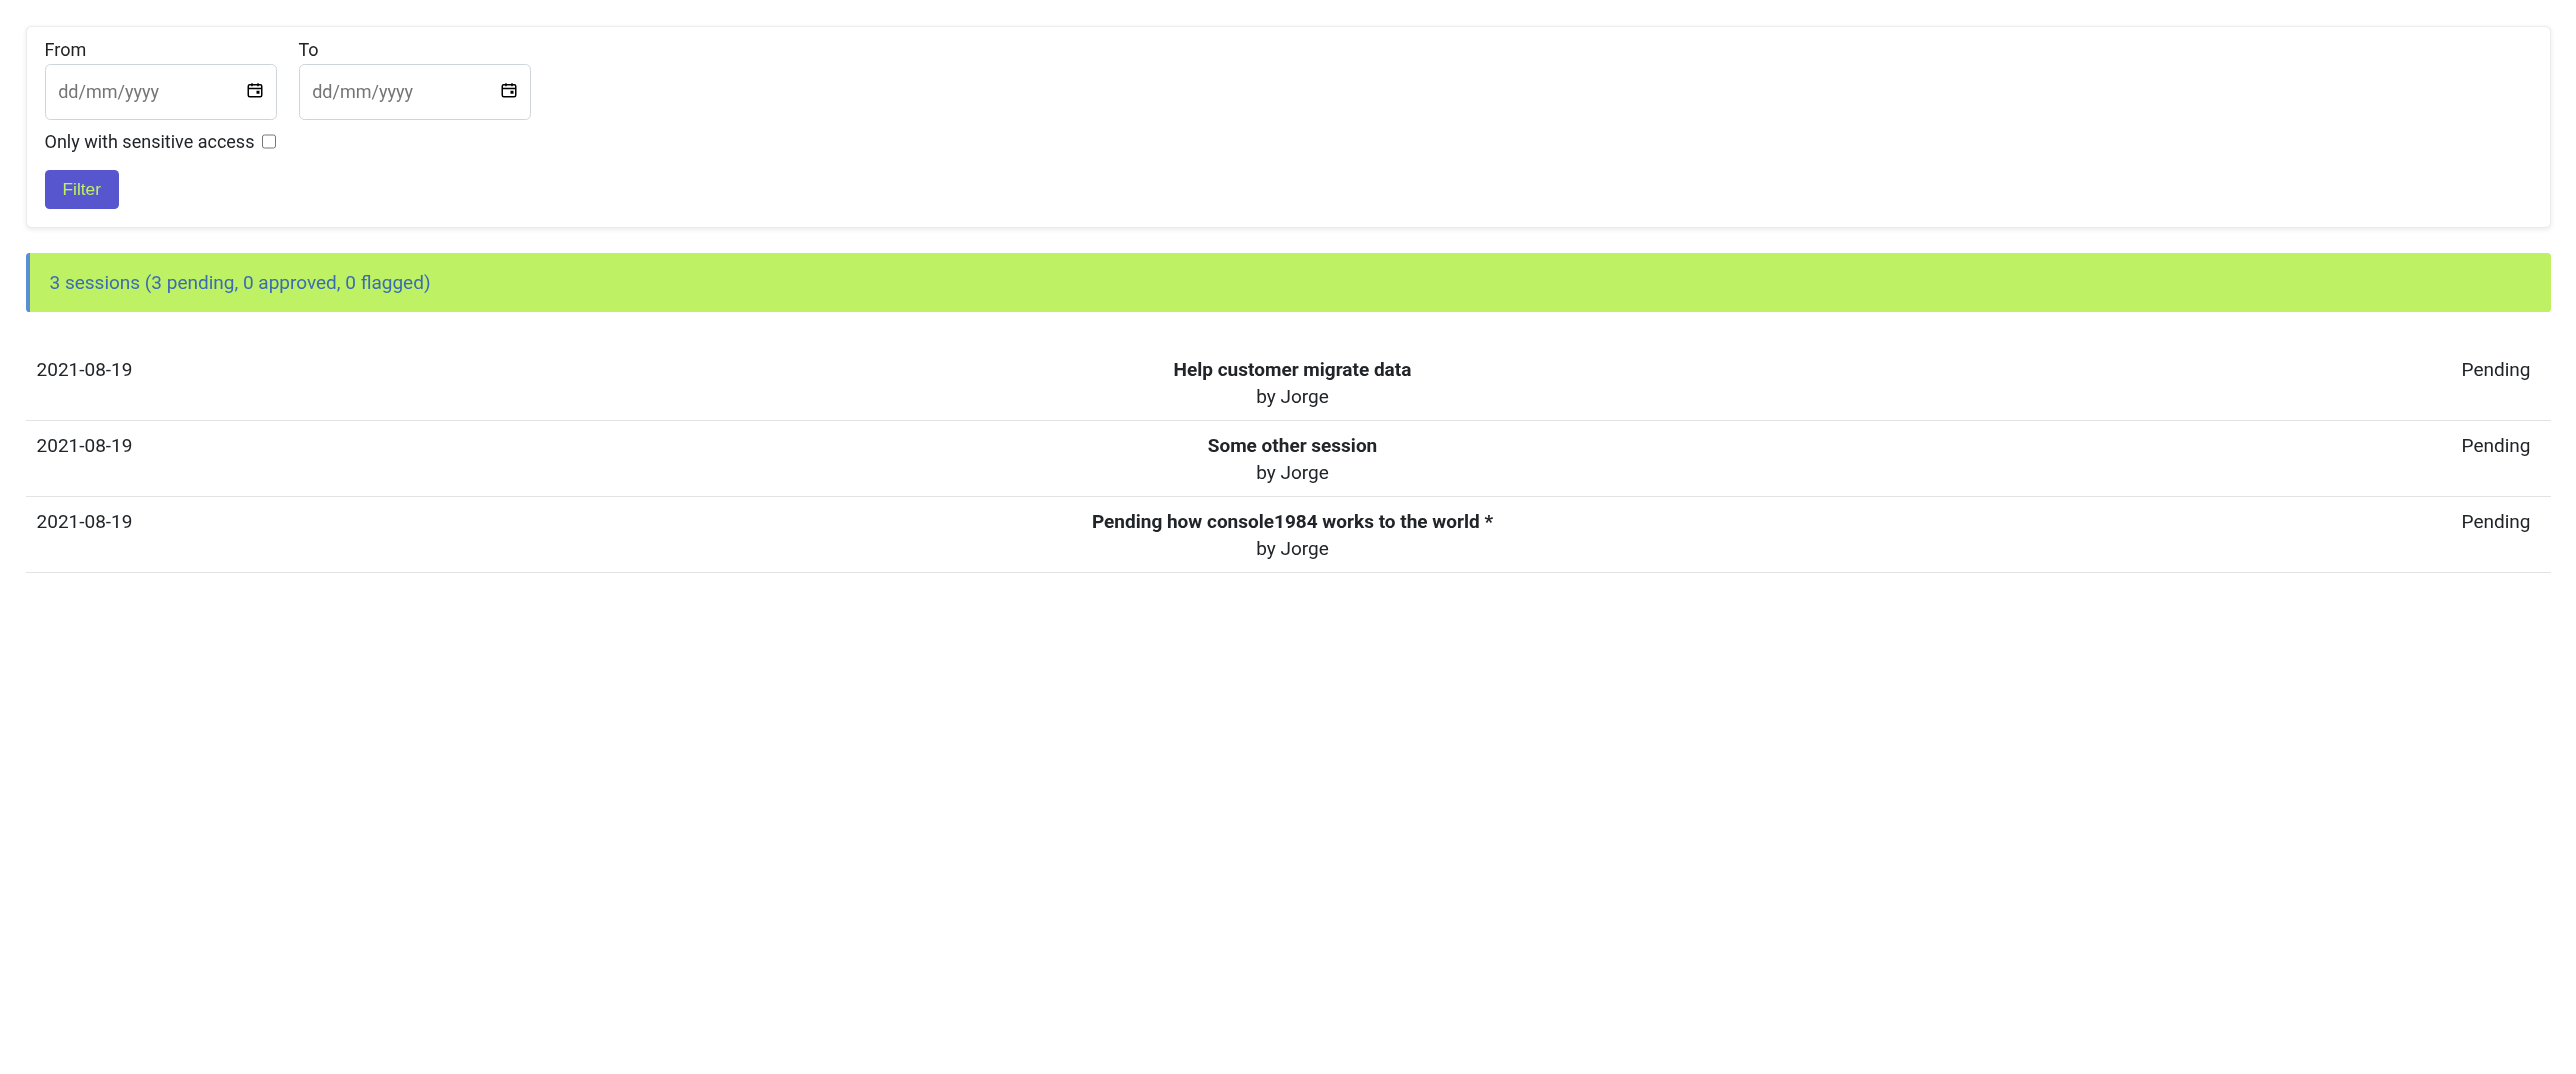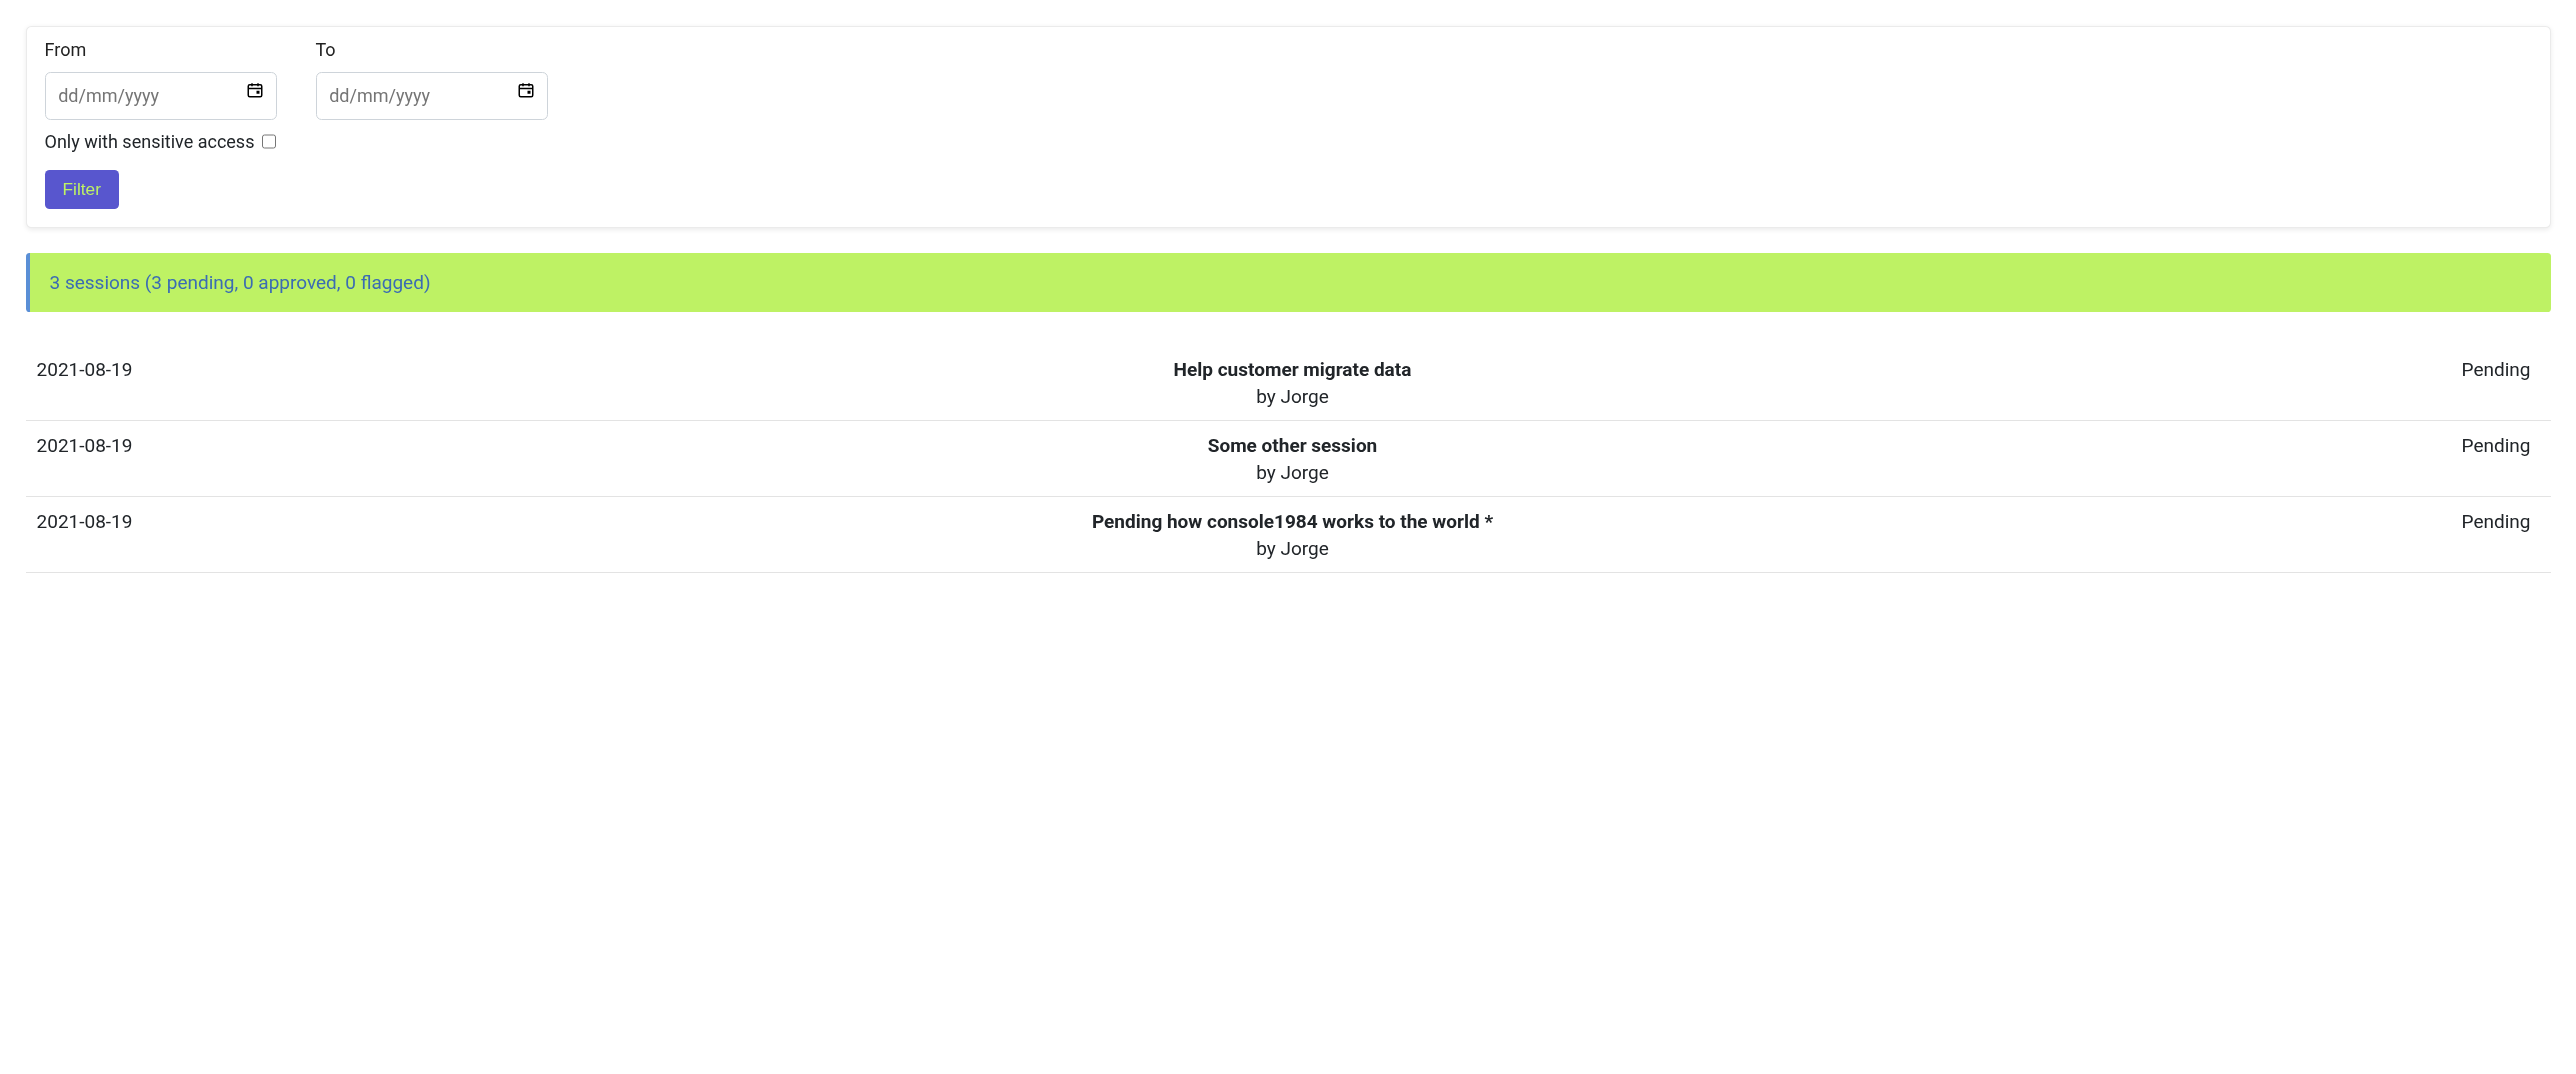--- a/index.html
+++ b/index.html
@@ -27,41 +27,40 @@
   .card-header h2 {
     font-size: 24px;
     font-weight: 700;
     color: #222;
   }
   .card-body {
     padding: 12.7px 18px 18px 18px;
   }
   .date-row {
     display: flex;
-    gap: 39px;
+    gap: 22px;
     margin-bottom: 11px;
   }
   .field-group label {
     display: block;
     font-size: 18px;
     margin-bottom: 3.6px;
     color: #222;
   }
   .date-input {
     width: 232px;
-    height: 48px;
+    height: 56px;
     padding-left: 12.7px;
     padding-right: 38px;
     border: 0.9px solid #ced4da;
     border-radius: 5.5px;
     font-size: 18px;
     font-family: inherit;
     color: #555;
     position: relative;
-    margin-top: 8px;
   }
   .date-wrap { position: relative; }
   .calendar-icon {
     position: absolute;
     right: 12.7px;
     top: 50%;
     transform: translateY(-50%);
     pointer-events: none;
   }
   .checkbox-row {

